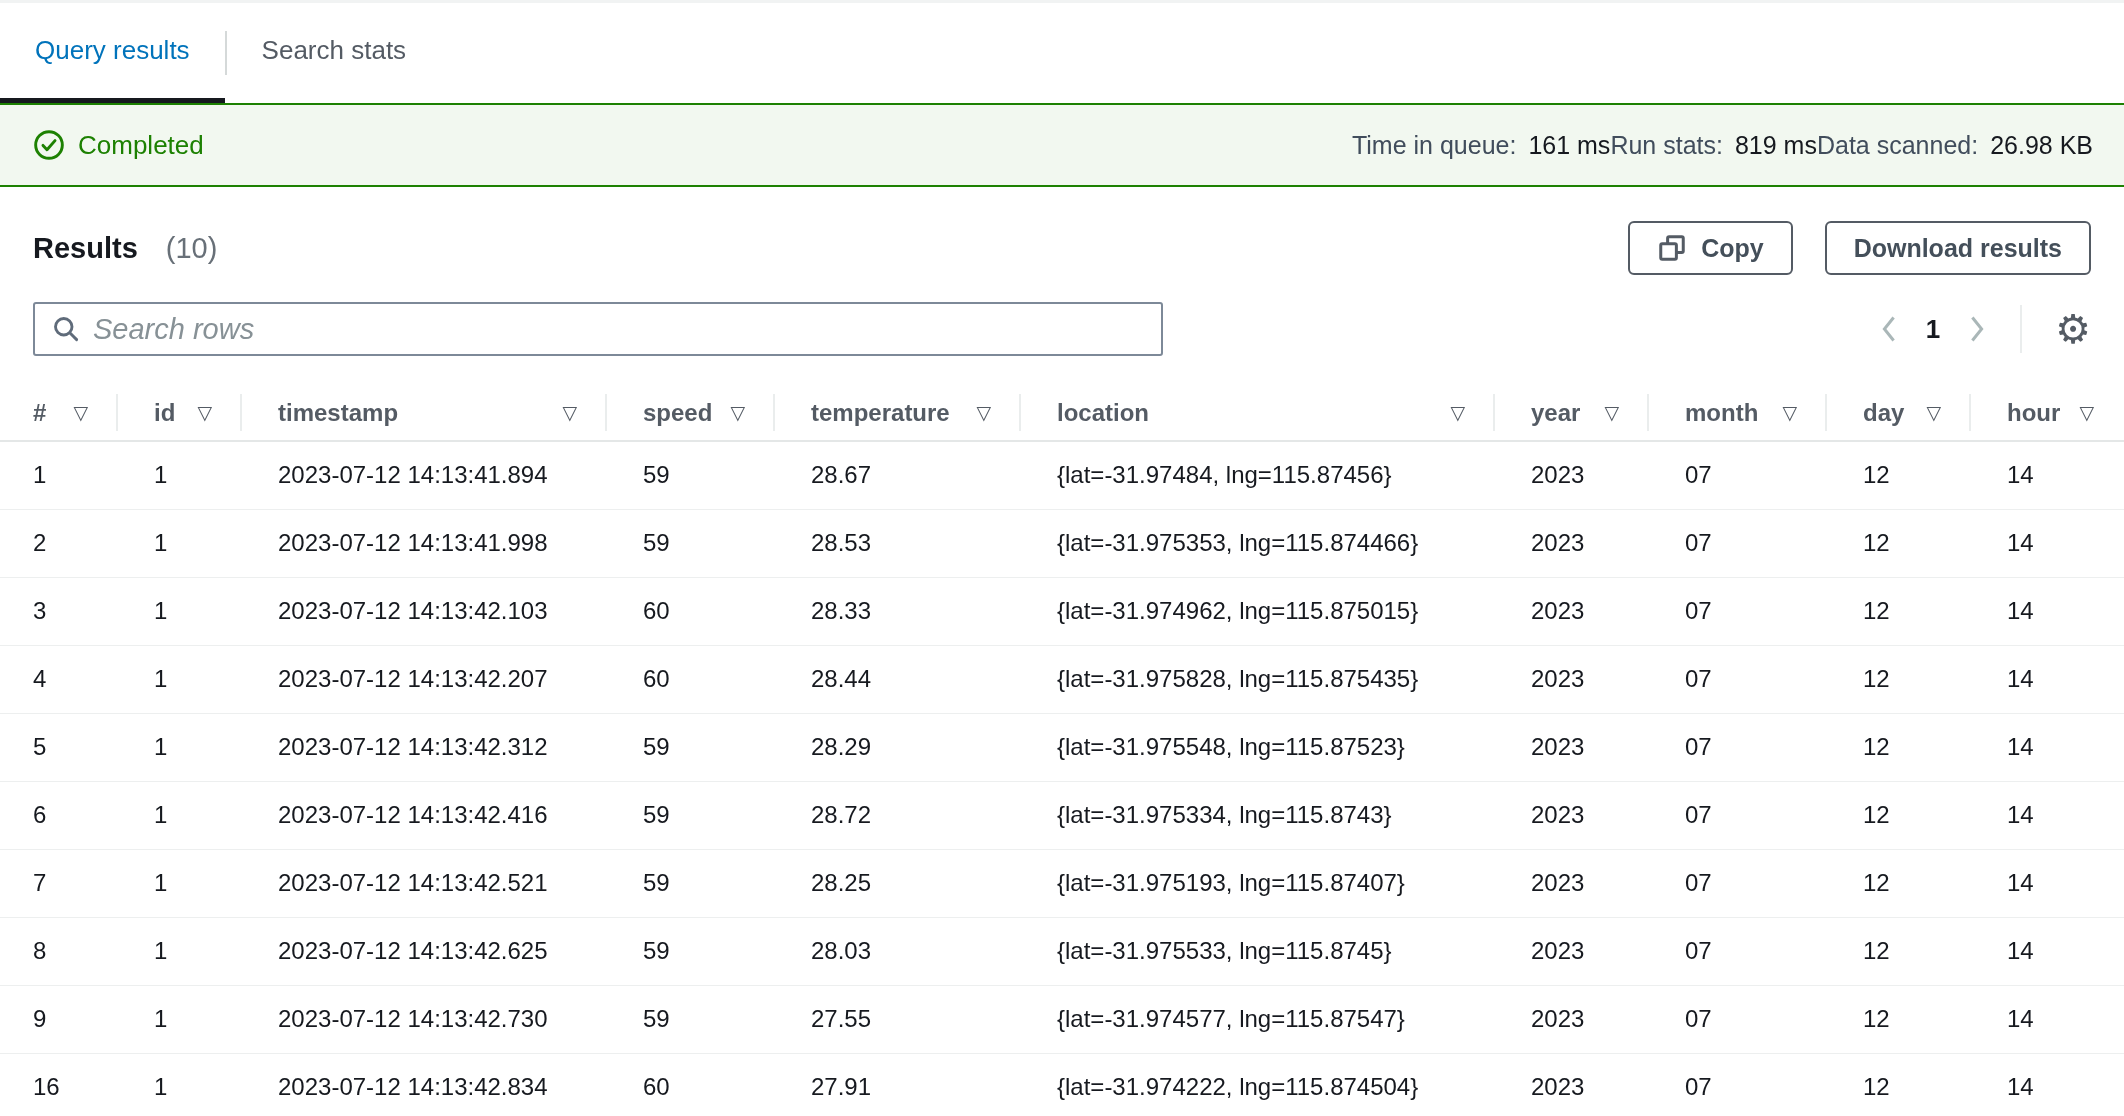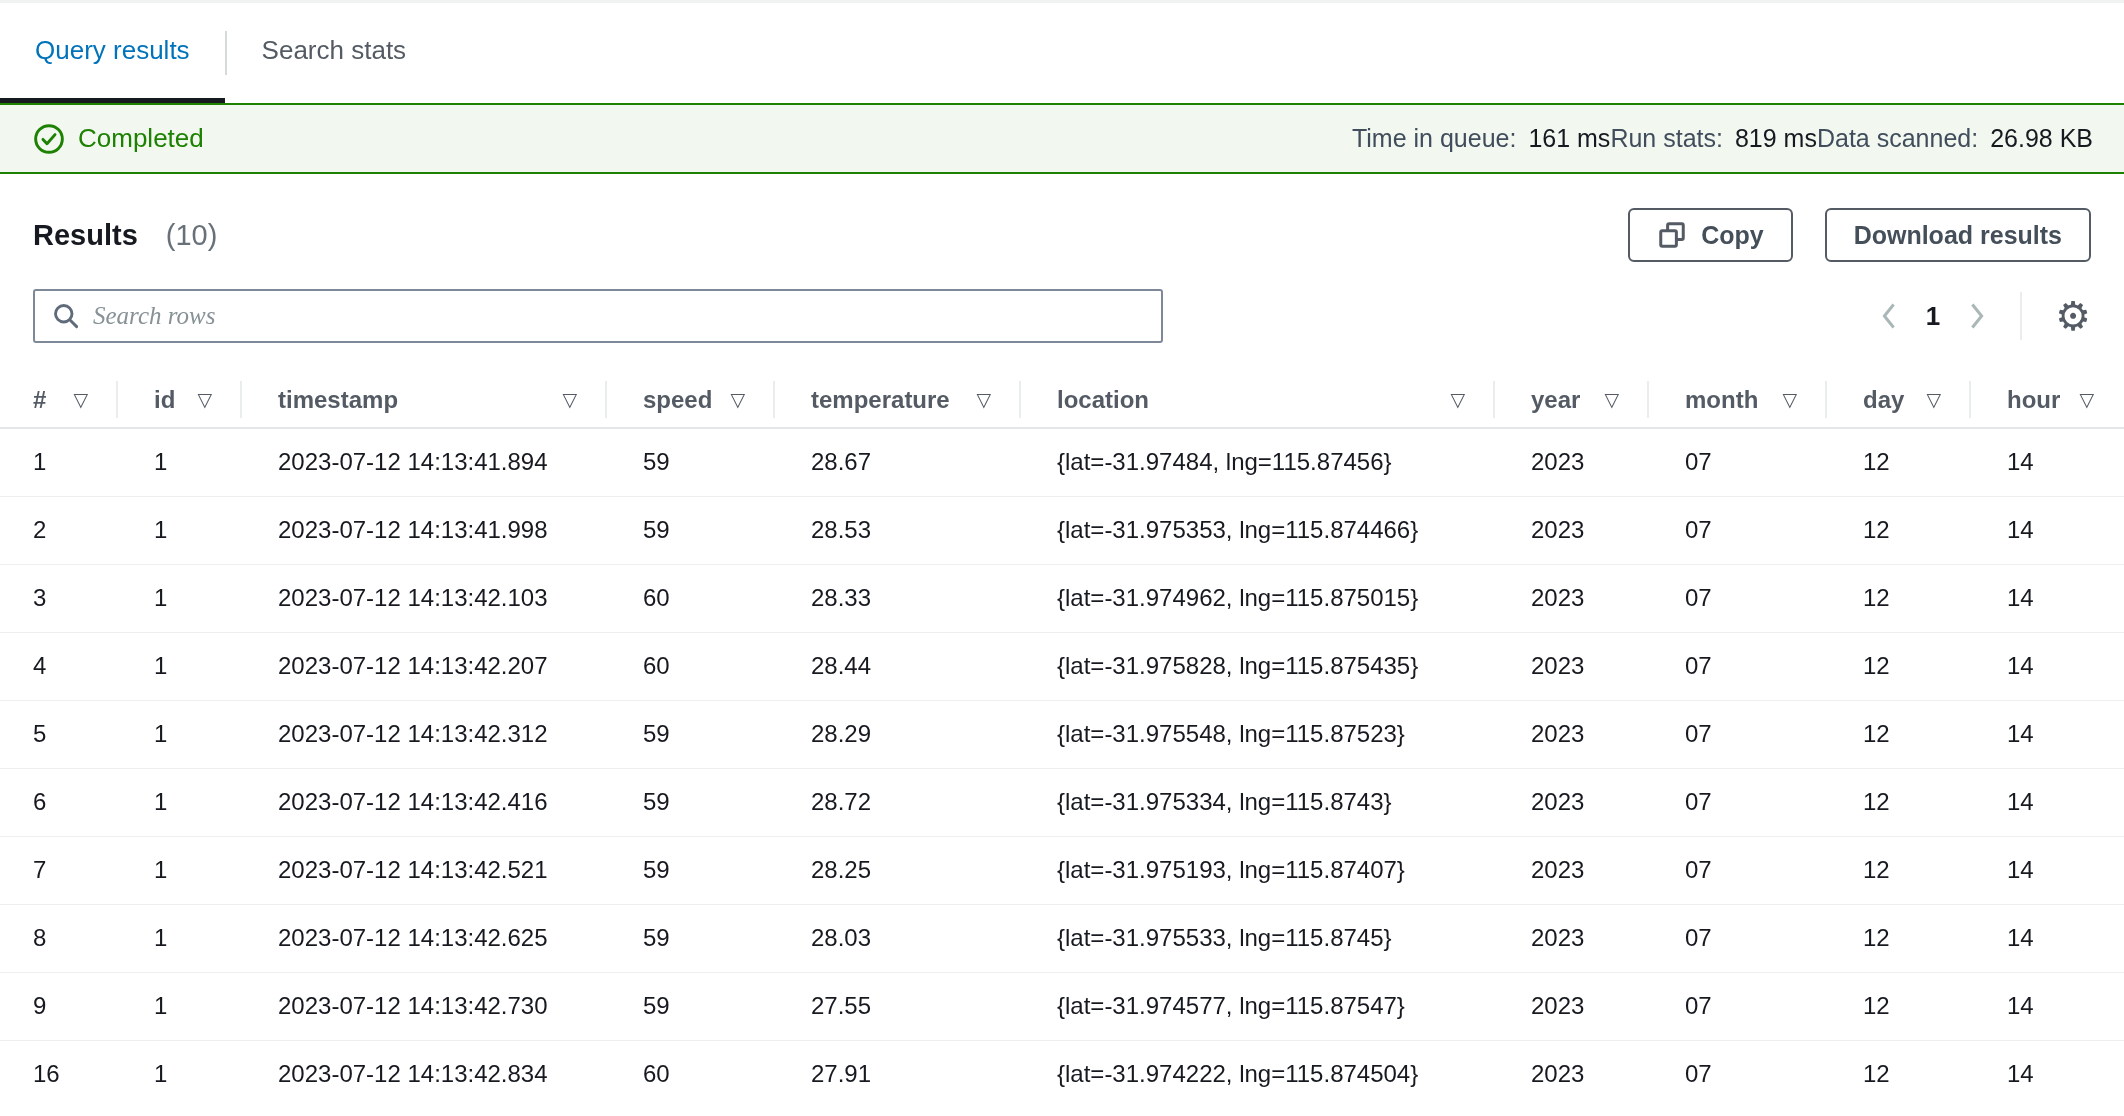--- a/index.html
+++ b/index.html
@@ -18,21 +18,21 @@
     font-family:"Liberation Sans","DejaVu Sans",sans-serif;color:var(--text-dark);}
 
   
   .tabbar{height:103px;display:flex;align-items:stretch;border-top:3px solid #f1f3f3;}
   .tab{display:flex;align-items:center;padding:0 35px;font-size:26px;font-weight:400;
        color:var(--text-gray);cursor:pointer;border-bottom:5px solid transparent;}
   .tab.active{color:var(--accent-blue);border-bottom-color:var(--text-dark);}
   .tab-divider{width:2px;background:#d5d9d9;margin:28px 0;}
 
   
-  .banner{height:71px;background:var(--banner-bg);
+  .banner{height:84px;background:var(--banner-bg);
           border-top:2px solid var(--success-green);
           border-bottom:2px solid var(--success-green);
           display:flex;align-items:center;justify-content:space-between;
           padding:0 31px 0 33px;}
   .banner-left{display:flex;align-items:center;gap:13px;color:var(--success-green);
                font-size:26px;}
   .banner-metrics{display:flex;align-items:center;}
   .metric{font-size:25px;color:#414d5c;display:flex;gap:12px;}
   .metric .mvalue{color:var(--text-dark);}
 
@@ -45,22 +45,22 @@
   .actions{display:flex;gap:32px;}
   .btn{height:54px;background:#fff;border:2px solid var(--text-gray);border-radius:6px;
        color:#444f5a;font-size:25px;font-weight:700;display:flex;align-items:center;
        gap:14px;padding:0 27px;cursor:pointer;font-family:inherit;}
 
   
   .toolbar{margin-top:26px;padding:0 33px;display:flex;align-items:center;
            justify-content:space-between;height:54px;}
   .search-box{width:1130px;height:54px;border:2px solid #7d8998;border-radius:3px;
               background:#fff;display:flex;align-items:center;padding:0 16px;gap:12px;}
-  .search-box input{flex:1;border:none;outline:none;font-size:25px;color:var(--text-dark);
-              font-family:Liberation Serif, serif;background:transparent;}
+  .search-box input{flex:1;border:none;outline:none;font-size:29px;color:var(--text-dark);
+              font-family:Liberation Sans, sans-serif;background:transparent;}
   .search-box input::placeholder{font-style:italic;color:var(--placeholder-gray);}
   .pagination{display:flex;align-items:center;gap:27px;}
   .page-btn{background:none;border:none;cursor:default;display:flex;align-items:center;}
   .page-num{font-size:26px;font-weight:700;color:var(--text-dark);}
   .pg-divider{width:2px;height:48px;background:var(--divider);margin:0 6px;}
   .gear-btn{background:none;border:none;cursor:pointer;font-size:40px;line-height:1;
             color:var(--text-gray);font-family:"DejaVu Sans",sans-serif;}
 
   
   table{margin-top:29px;width:2124px;border-collapse:collapse;table-layout:fixed;}

